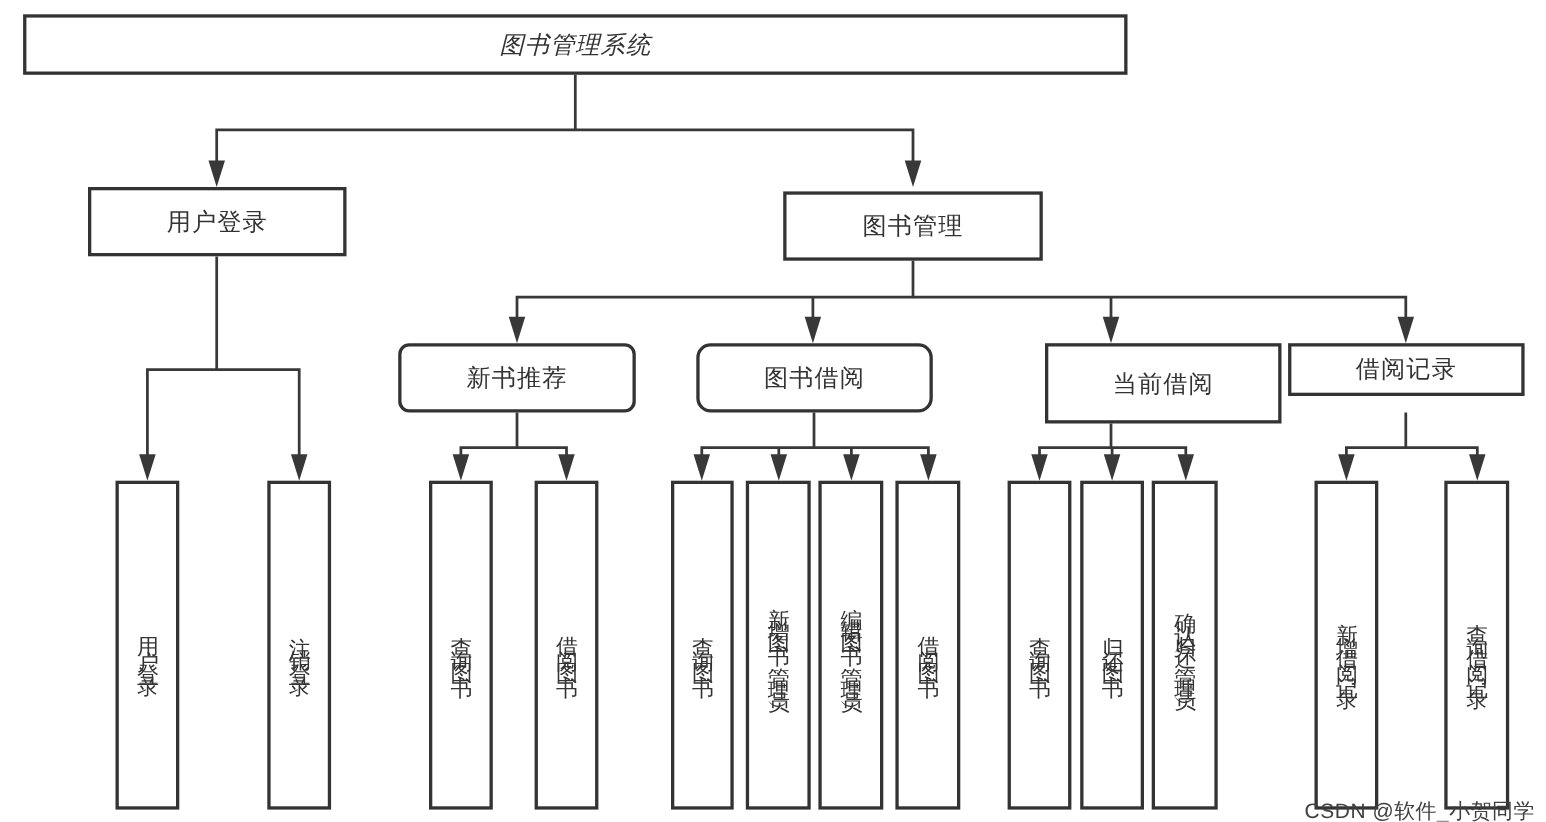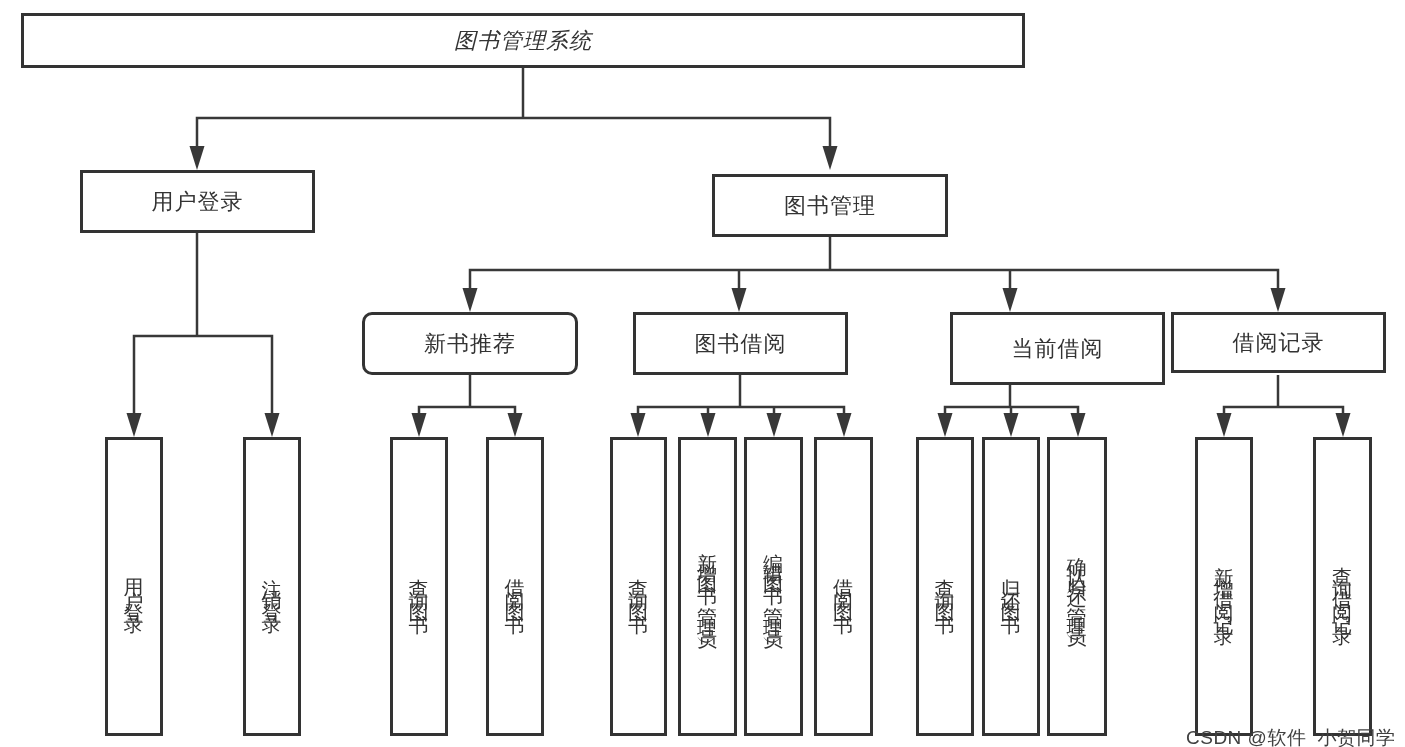--- a/index.html
+++ b/index.html
@@ -116,27 +116,27 @@
   <div class="box" style="left:80px; top:170px; width:235px; height:63px;">
     <span class="h-label">用户登录</span>
   </div>
   <div class="box" style="left:712px; top:154px; width:236px; height:63px;margin-top:20px;">
     <span class="h-label">图书管理</span>
   </div>
 
   <div class="box" style="left:362px; top:312px; width:216px; height:63px;border-radius:10px;">
     <span class="h-label">新书推荐</span>
   </div>
-  <div class="box" style="left:633px; top:312px; width:215px; height:63px;">
+  <div class="box" style="left:633px; top:312px; width:215px; height:63px;border-radius:13px;">
     <span class="h-label">图书借阅</span>
   </div>
   <div class="box" style="left:902px; top:312px; width:215px; height:73px;margin-left:48px;">
     <span class="h-label">当前借阅</span>
   </div>
-  <div class="box" style="left:1171px; top:312px; width:215px; height:61px;">
+  <div class="box" style="left:1171px; top:312px; width:215px; height:48px;">
     <span class="h-label">借阅记录</span>
   </div>
 
   <div class="box" style="left:105px; top:437px; width:58px; height:299px;">
     <span class="v-label">用户登录</span>
   </div>
   <div class="box" style="left:243px; top:437px; width:58px; height:299px;">
     <span class="v-label">注销登录</span>
   </div>
 

